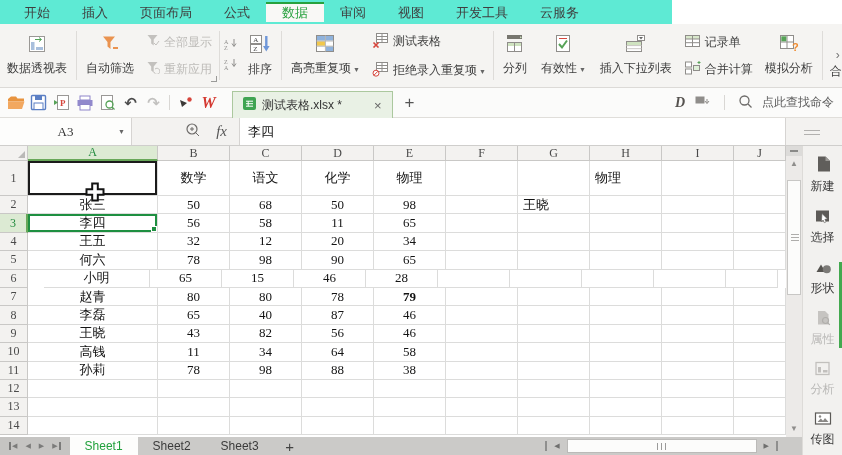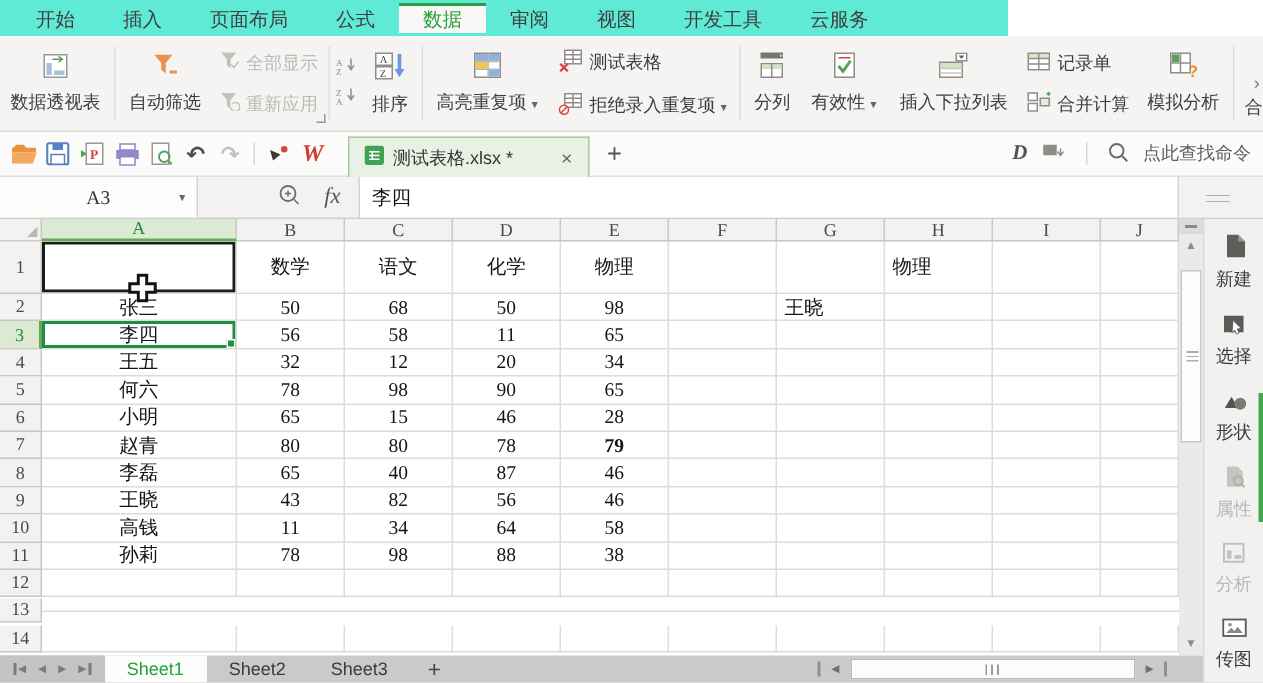--- a/index.html
+++ b/index.html
@@ -476,21 +476,21 @@
           <div class="cell c" style="width: 72px;">90</div>
           <div class="cell c" style="width: 72px;">65</div>
           <div class="cell l" style="width: 72px;"></div>
           <div class="cell l" style="width: 72px;"></div>
           <div class="cell l" style="width: 72px;"></div>
           <div class="cell l" style="width: 72px;"></div>
           <div class="cell l" style="width: 52px;"></div>
         </div>
         <div class="grow" style="height: 18.4px;">
           <div class="rhead">6</div>
-          <div class="cell c" style="width: 130px;">小明</div>
+          <div class="cell c" style="width: 106px; margin-left: 16px;">小明</div>
           <div class="cell c" style="width: 72px;">65</div>
           <div class="cell c" style="width: 72px;">15</div>
           <div class="cell c" style="width: 72px;">46</div>
           <div class="cell c" style="width: 72px;">28</div>
           <div class="cell l" style="width: 72px;"></div>
           <div class="cell l" style="width: 72px;"></div>
           <div class="cell l" style="width: 72px;"></div>
           <div class="cell l" style="width: 72px;"></div>
           <div class="cell l" style="width: 52px;"></div>
         </div>
@@ -565,21 +565,21 @@
           <div class="cell c" style="width: 72px;"></div>
           <div class="cell c" style="width: 72px;"></div>
           <div class="cell c" style="width: 72px;"></div>
           <div class="cell c" style="width: 72px;"></div>
           <div class="cell l" style="width: 72px;"></div>
           <div class="cell l" style="width: 72px;"></div>
           <div class="cell l" style="width: 72px;"></div>
           <div class="cell l" style="width: 72px;"></div>
           <div class="cell l" style="width: 52px;"></div>
         </div>
-        <div class="grow" style="height: 18.4px; align-items: center;">
+        <div class="grow" style="height: 18.4px;">
           <div class="rhead">13</div>
           <div class="cell c" style="width: 130px;"></div>
           <div class="cell c" style="width: 72px;"></div>
           <div class="cell c" style="width: 72px;"></div>
           <div class="cell c" style="width: 72px;"></div>
           <div class="cell c" style="width: 72px;"></div>
           <div class="cell l" style="width: 72px;"></div>
           <div class="cell l" style="width: 72px;"></div>
           <div class="cell l" style="width: 72px;"></div>
           <div class="cell l" style="width: 72px;"></div>

